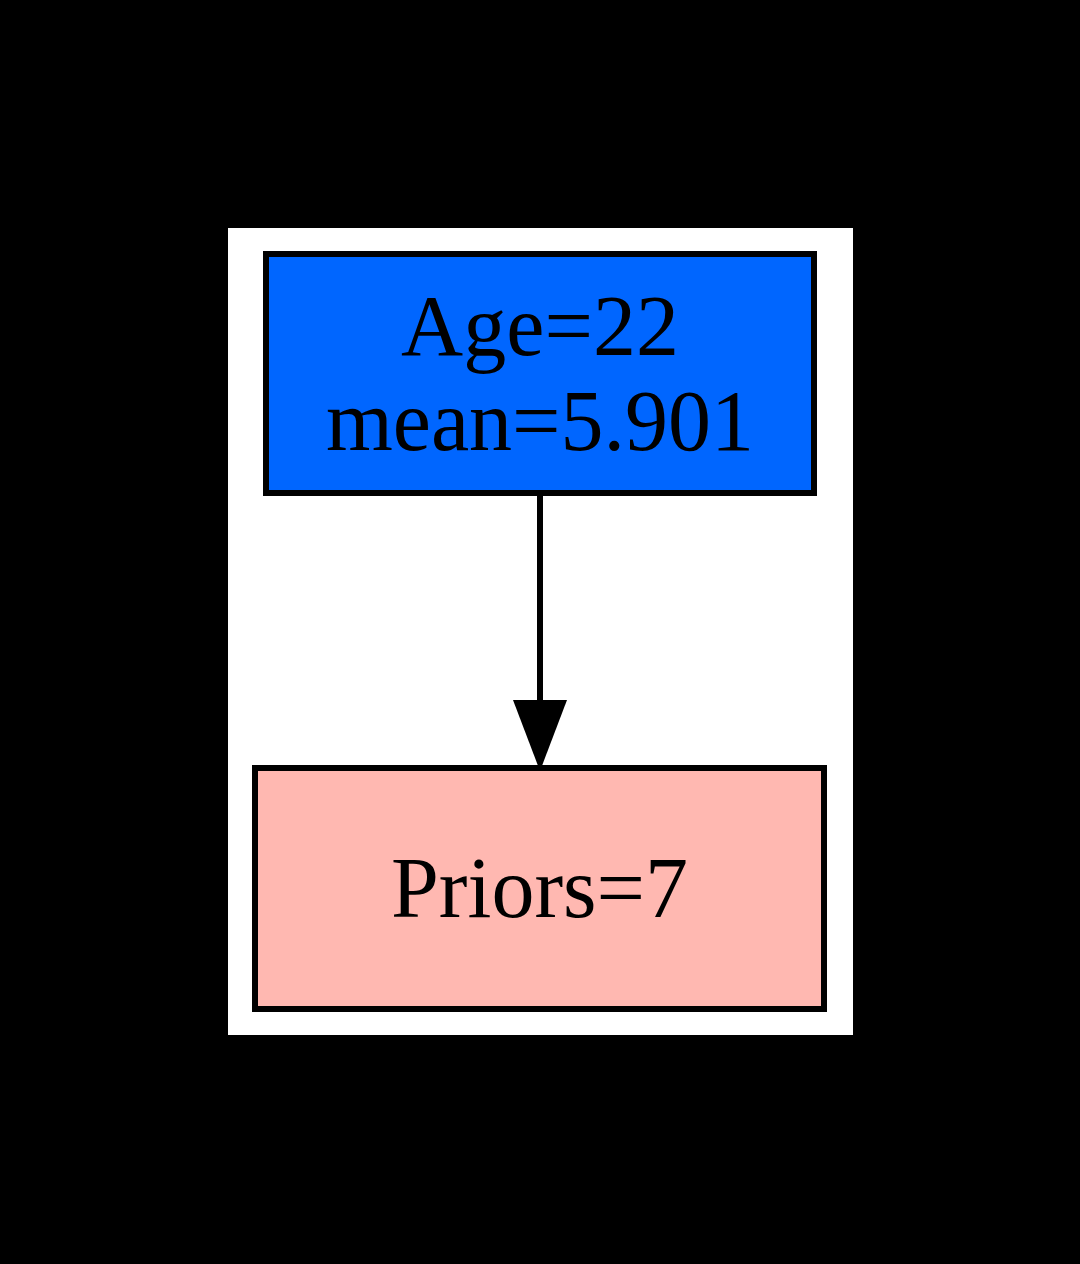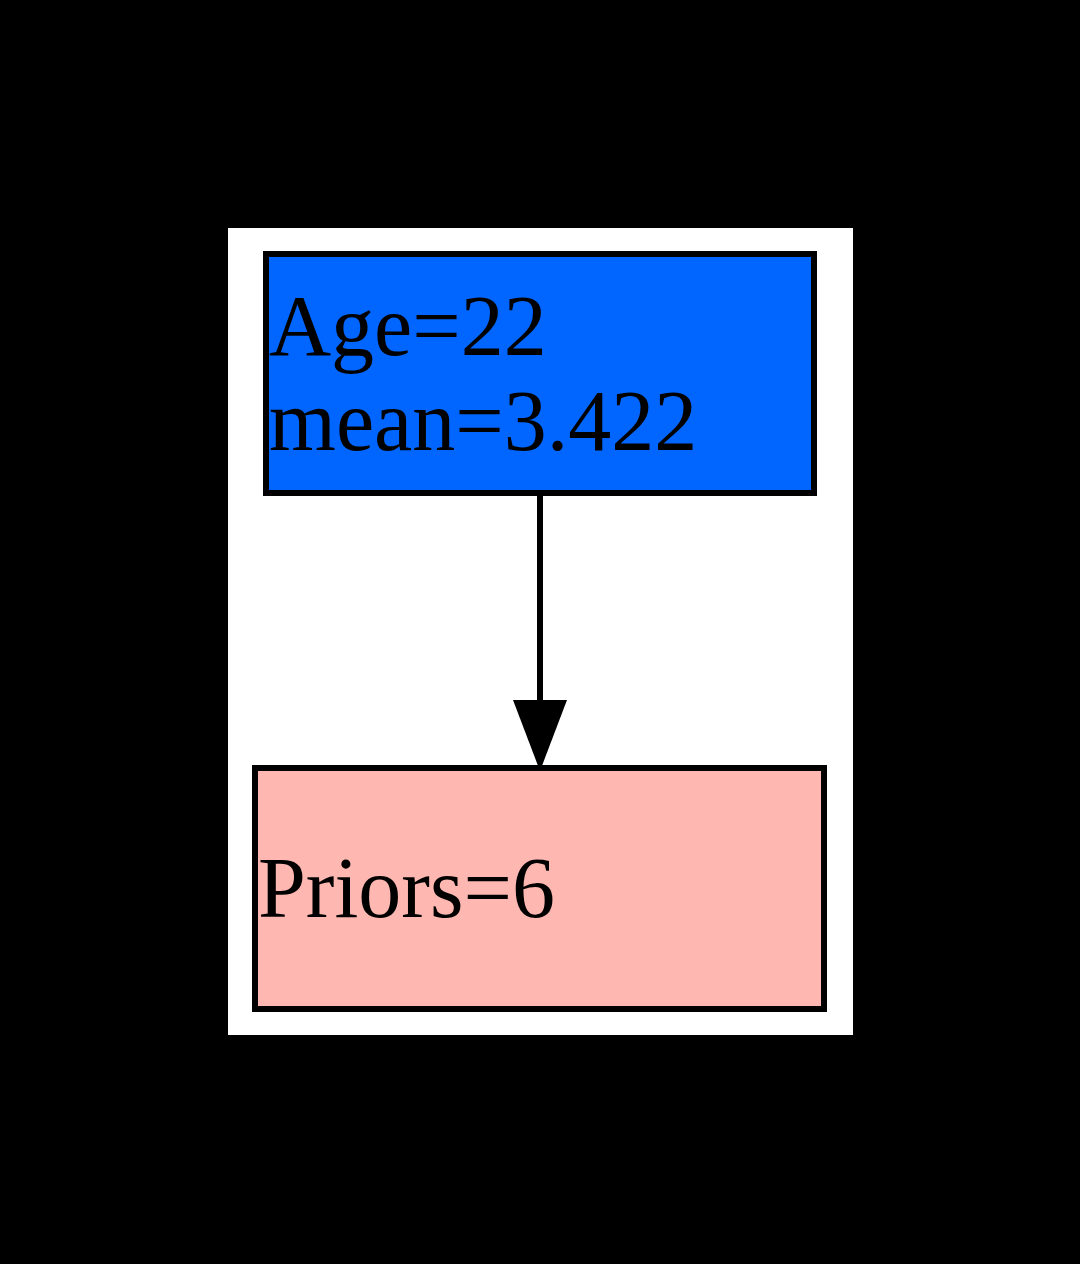--- a/index.html
+++ b/index.html
@@ -24,21 +24,21 @@
     width: 625px;
     height: 807px;
     background: #ffffff;
   }
   .node {
     position: absolute;
     box-sizing: border-box;
     border: 6px solid #000000;
     display: flex;
     flex-direction: column;
-    align-items: flex-start;
+    align-items: center;
     justify-content: center;
     text-align: center;
     color: #000000;
     font-size: 86px;
     line-height: 95px;
     white-space: nowrap;
   }
   .node-age {
     left: 35px;
     top: 23px;
@@ -71,25 +71,25 @@
   }
 </style>
 </head>
 <body>
 
 <div class="stage">
   <div class="graph-canvas">
 
     <div class="node node-age" style="background-color: rgb(0, 102, 255);">
       <div>Age=22</div>
-      <div>mean=3.422</div>
+      <div>mean=5.901</div>
     </div>
 
     <div class="edge-line" style="background-color: rgb(0, 0, 0);"></div>
 
     <div class="edge-arrowhead" style="border-top-color: rgb(0, 0, 0);"></div>
 
     <div class="node node-priors" style="background-color: rgb(255, 184, 177);">
-      <div>Priors=6</div>
+      <div>Priors=7</div>
     </div>
 
   </div>
 </div>
 
 </body></html>

